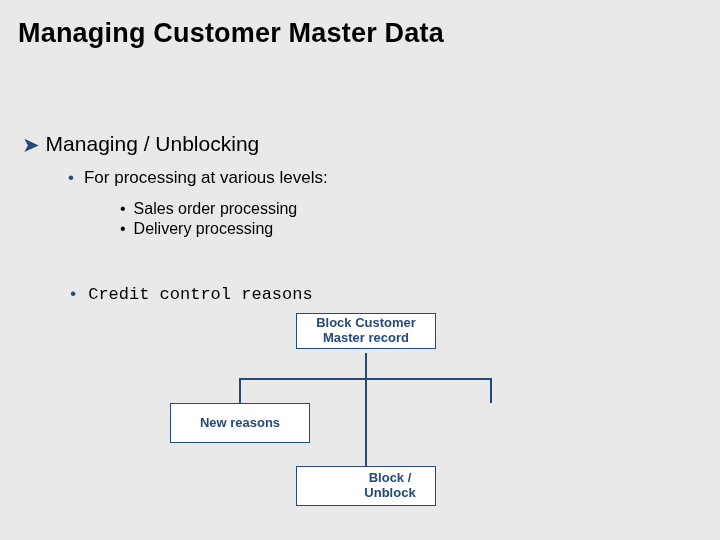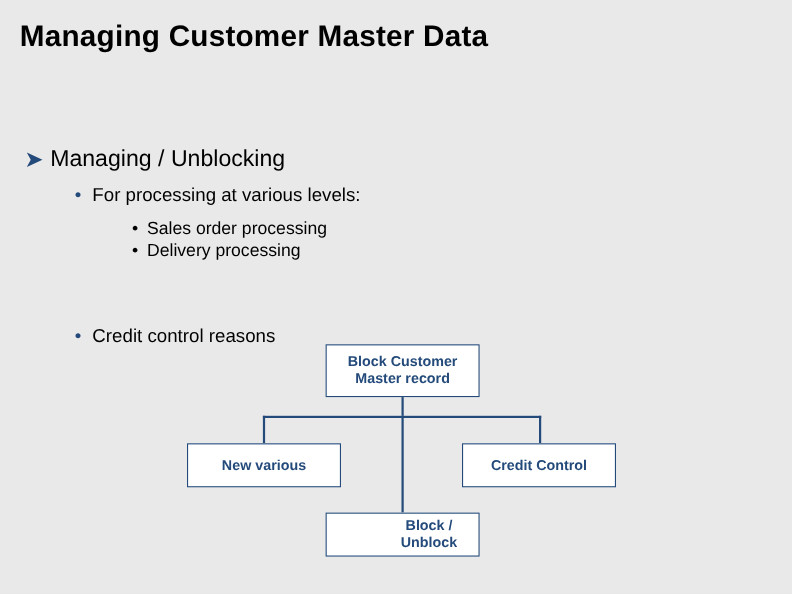--- a/index.html
+++ b/index.html
@@ -43,21 +43,21 @@
     left: 68px;
     font-size: 17px;
     text-align: center;
   }
   .dot {
     color: #234a7a;
     font-size: 17px;
     margin-right: 10px;
   }
   .l2a { top: 168px; }
-  .l2d { top: 296px; }
+  .l2d { top: 285px; font-family: Liberation Mono, monospace; }
   .l2e { top: 321px; }
   .l3 {
     position: absolute;
     left: 120px;
     font-size: 16px;
   }
   .l3 .bullet {
     color: #000;
     margin-right: 8px;
   }
@@ -73,21 +73,21 @@
     color: #234a7a;
     font-weight: 700;
     font-size: 13px;
     display: flex;
     align-items: center;
     justify-content: center;
     text-align: center;
     line-height: 1.15;
     box-sizing: border-box;
   }
-  .box-top    { left: 296px; top: 313px; width: 140px; height: 48px; }
+  .box-top    { left: 296px; top: 313px; width: 140px; height: 36px; }
   .box-left   { left: 170px; top: 403px; width: 140px; height: 40px; }
   .box-right  { left: 420px; top: 403px; width: 140px; height: 40px; }
   .box-bottom { left: 296px; top: 466px; width: 140px; height: 40px; padding-left: 48px; }
 
   .connector {
     position: absolute;
     background: #234a7a;
   }
   
   .c-top-v   { left: 365px; top: 353px; width: 2px;   height: 25px; }
@@ -125,17 +125,16 @@
     <span class="dot">•</span><span>Credit control reasons</span>
   </div>
 
   <div class="connector c-top-v"></div>
   <div class="connector c-hbar"></div>
   <div class="connector c-left-v"></div>
   <div class="connector c-right-v"></div>
   <div class="connector c-mid-v"></div>
 
   <div class="box box-top">Block Customer<br>Master record</div>
-  <div class="box box-left">New various</div>
-  <div class="box box-right">Credit Control</div>
+  <div class="box box-left">New reasons</div>
   <div class="box box-bottom">Block / Unblock</div>
 
 </div>
 
 </body></html>

